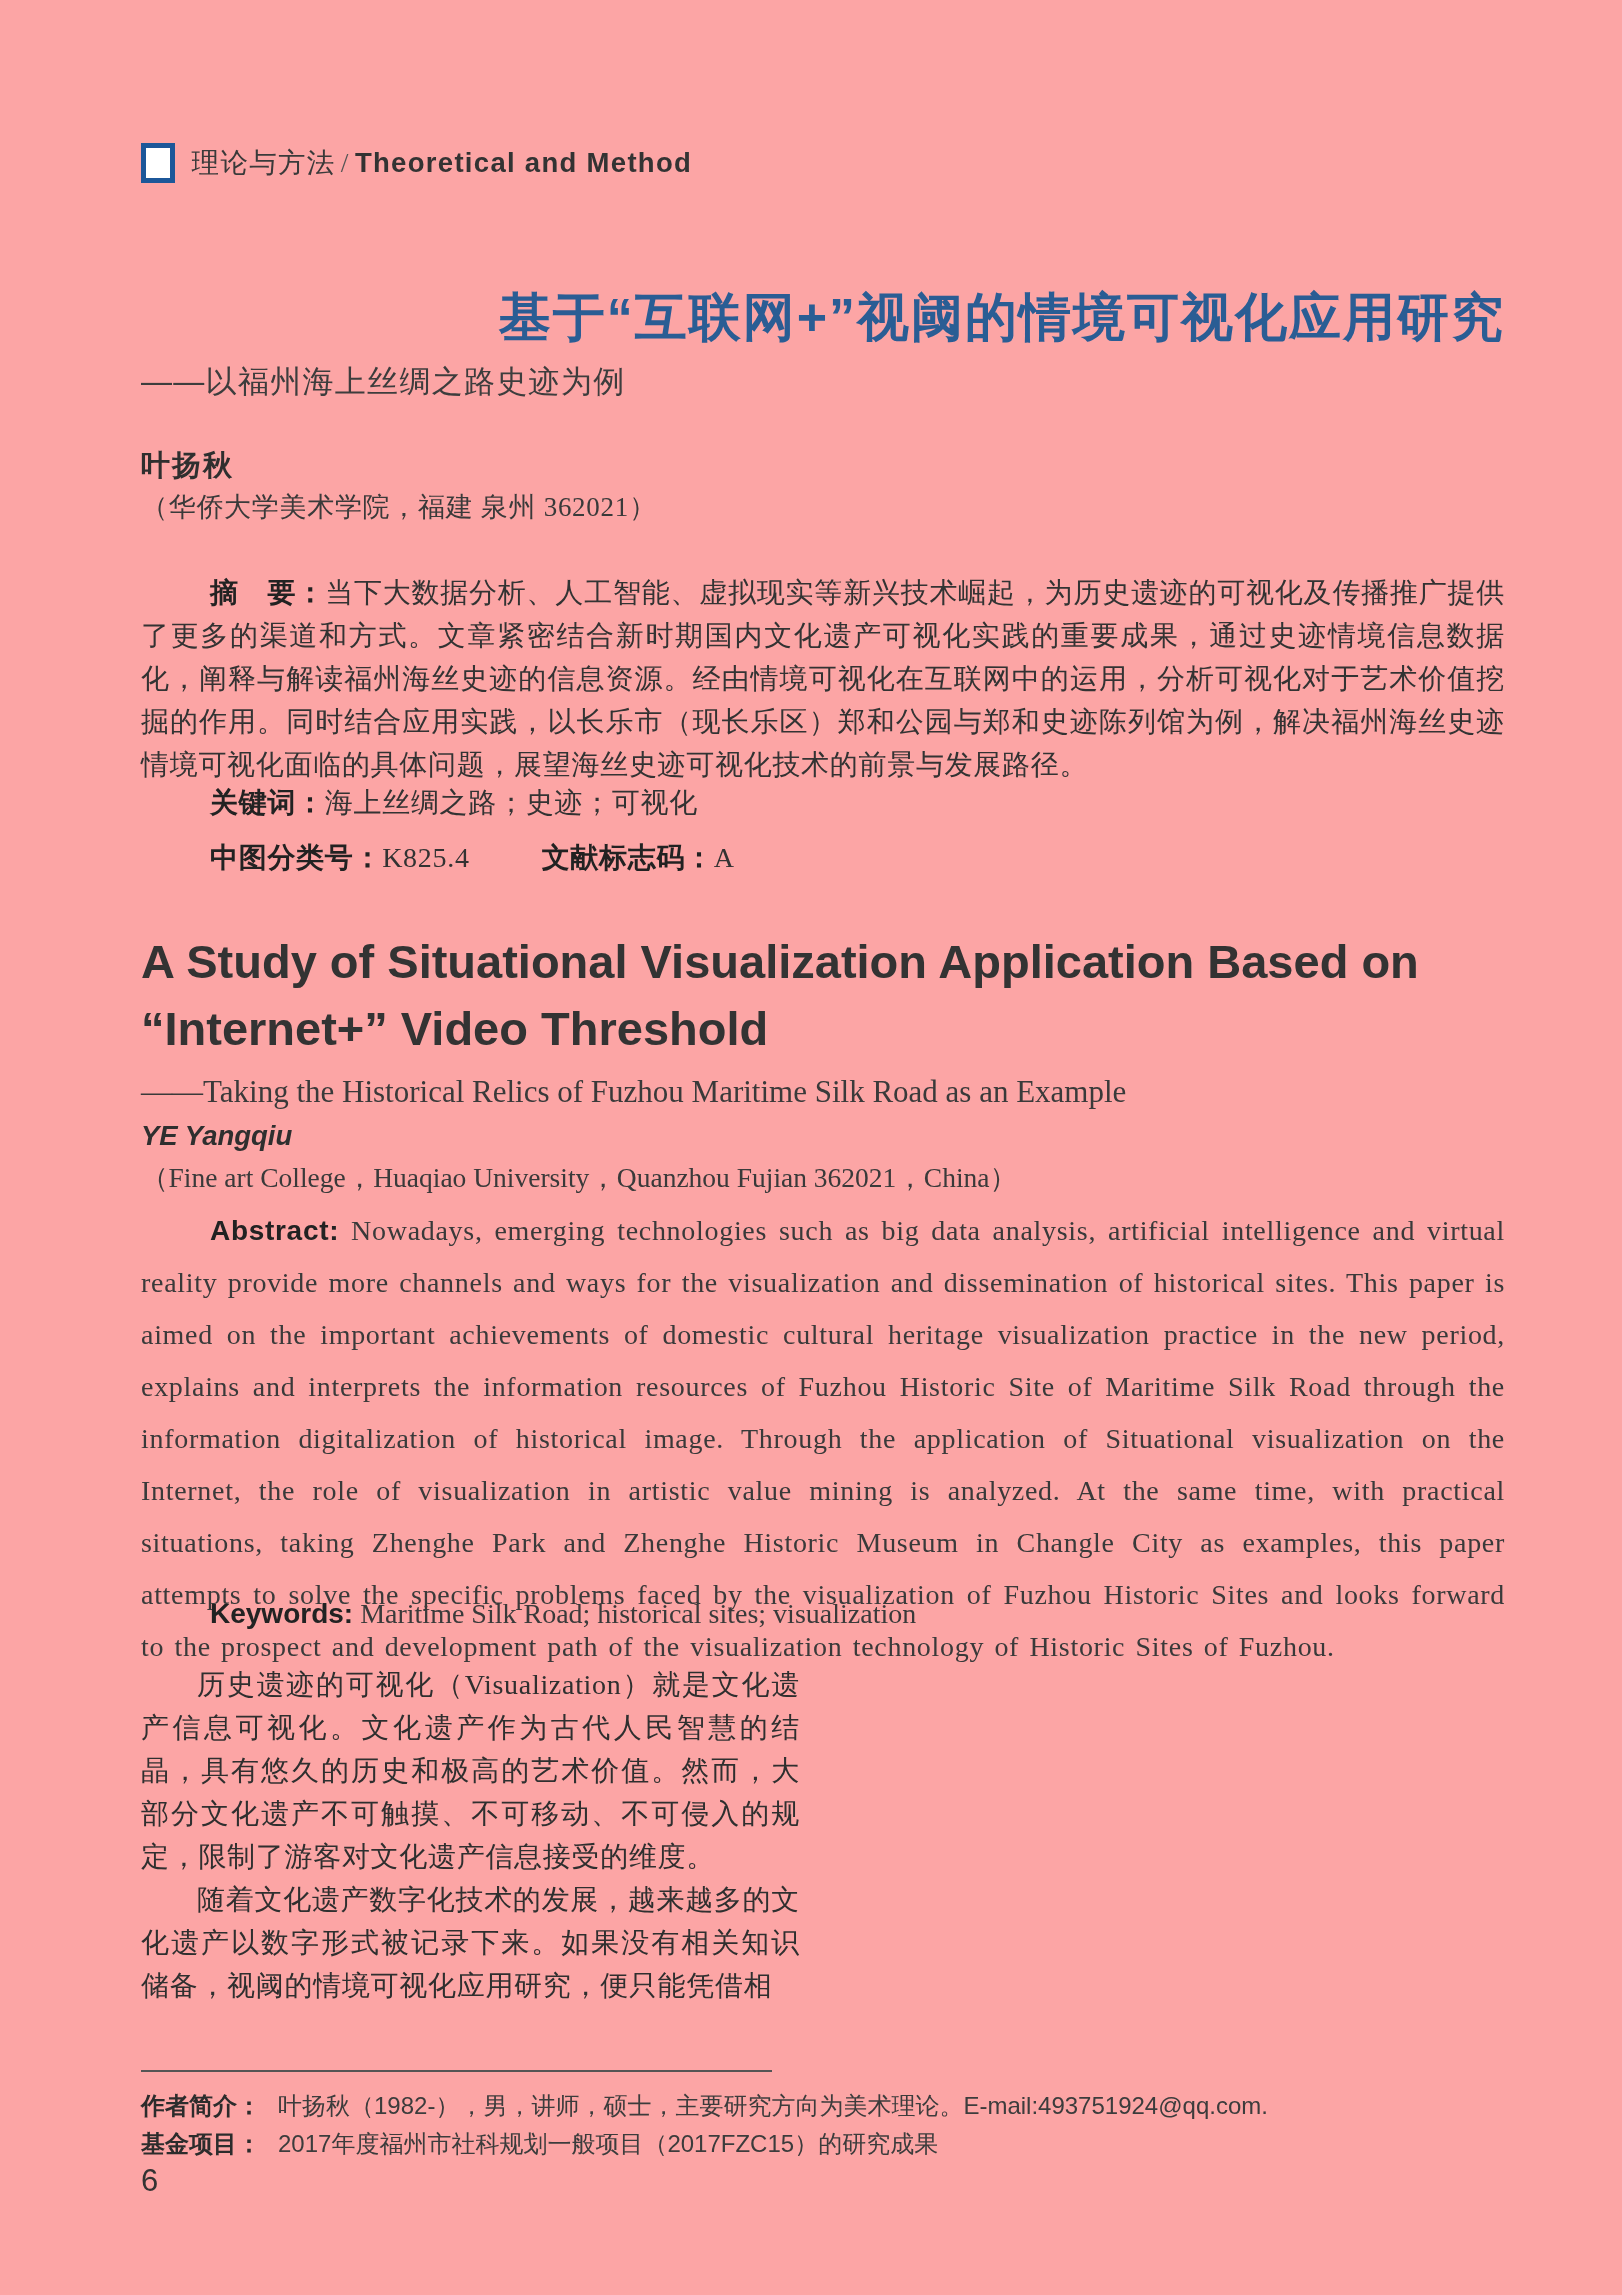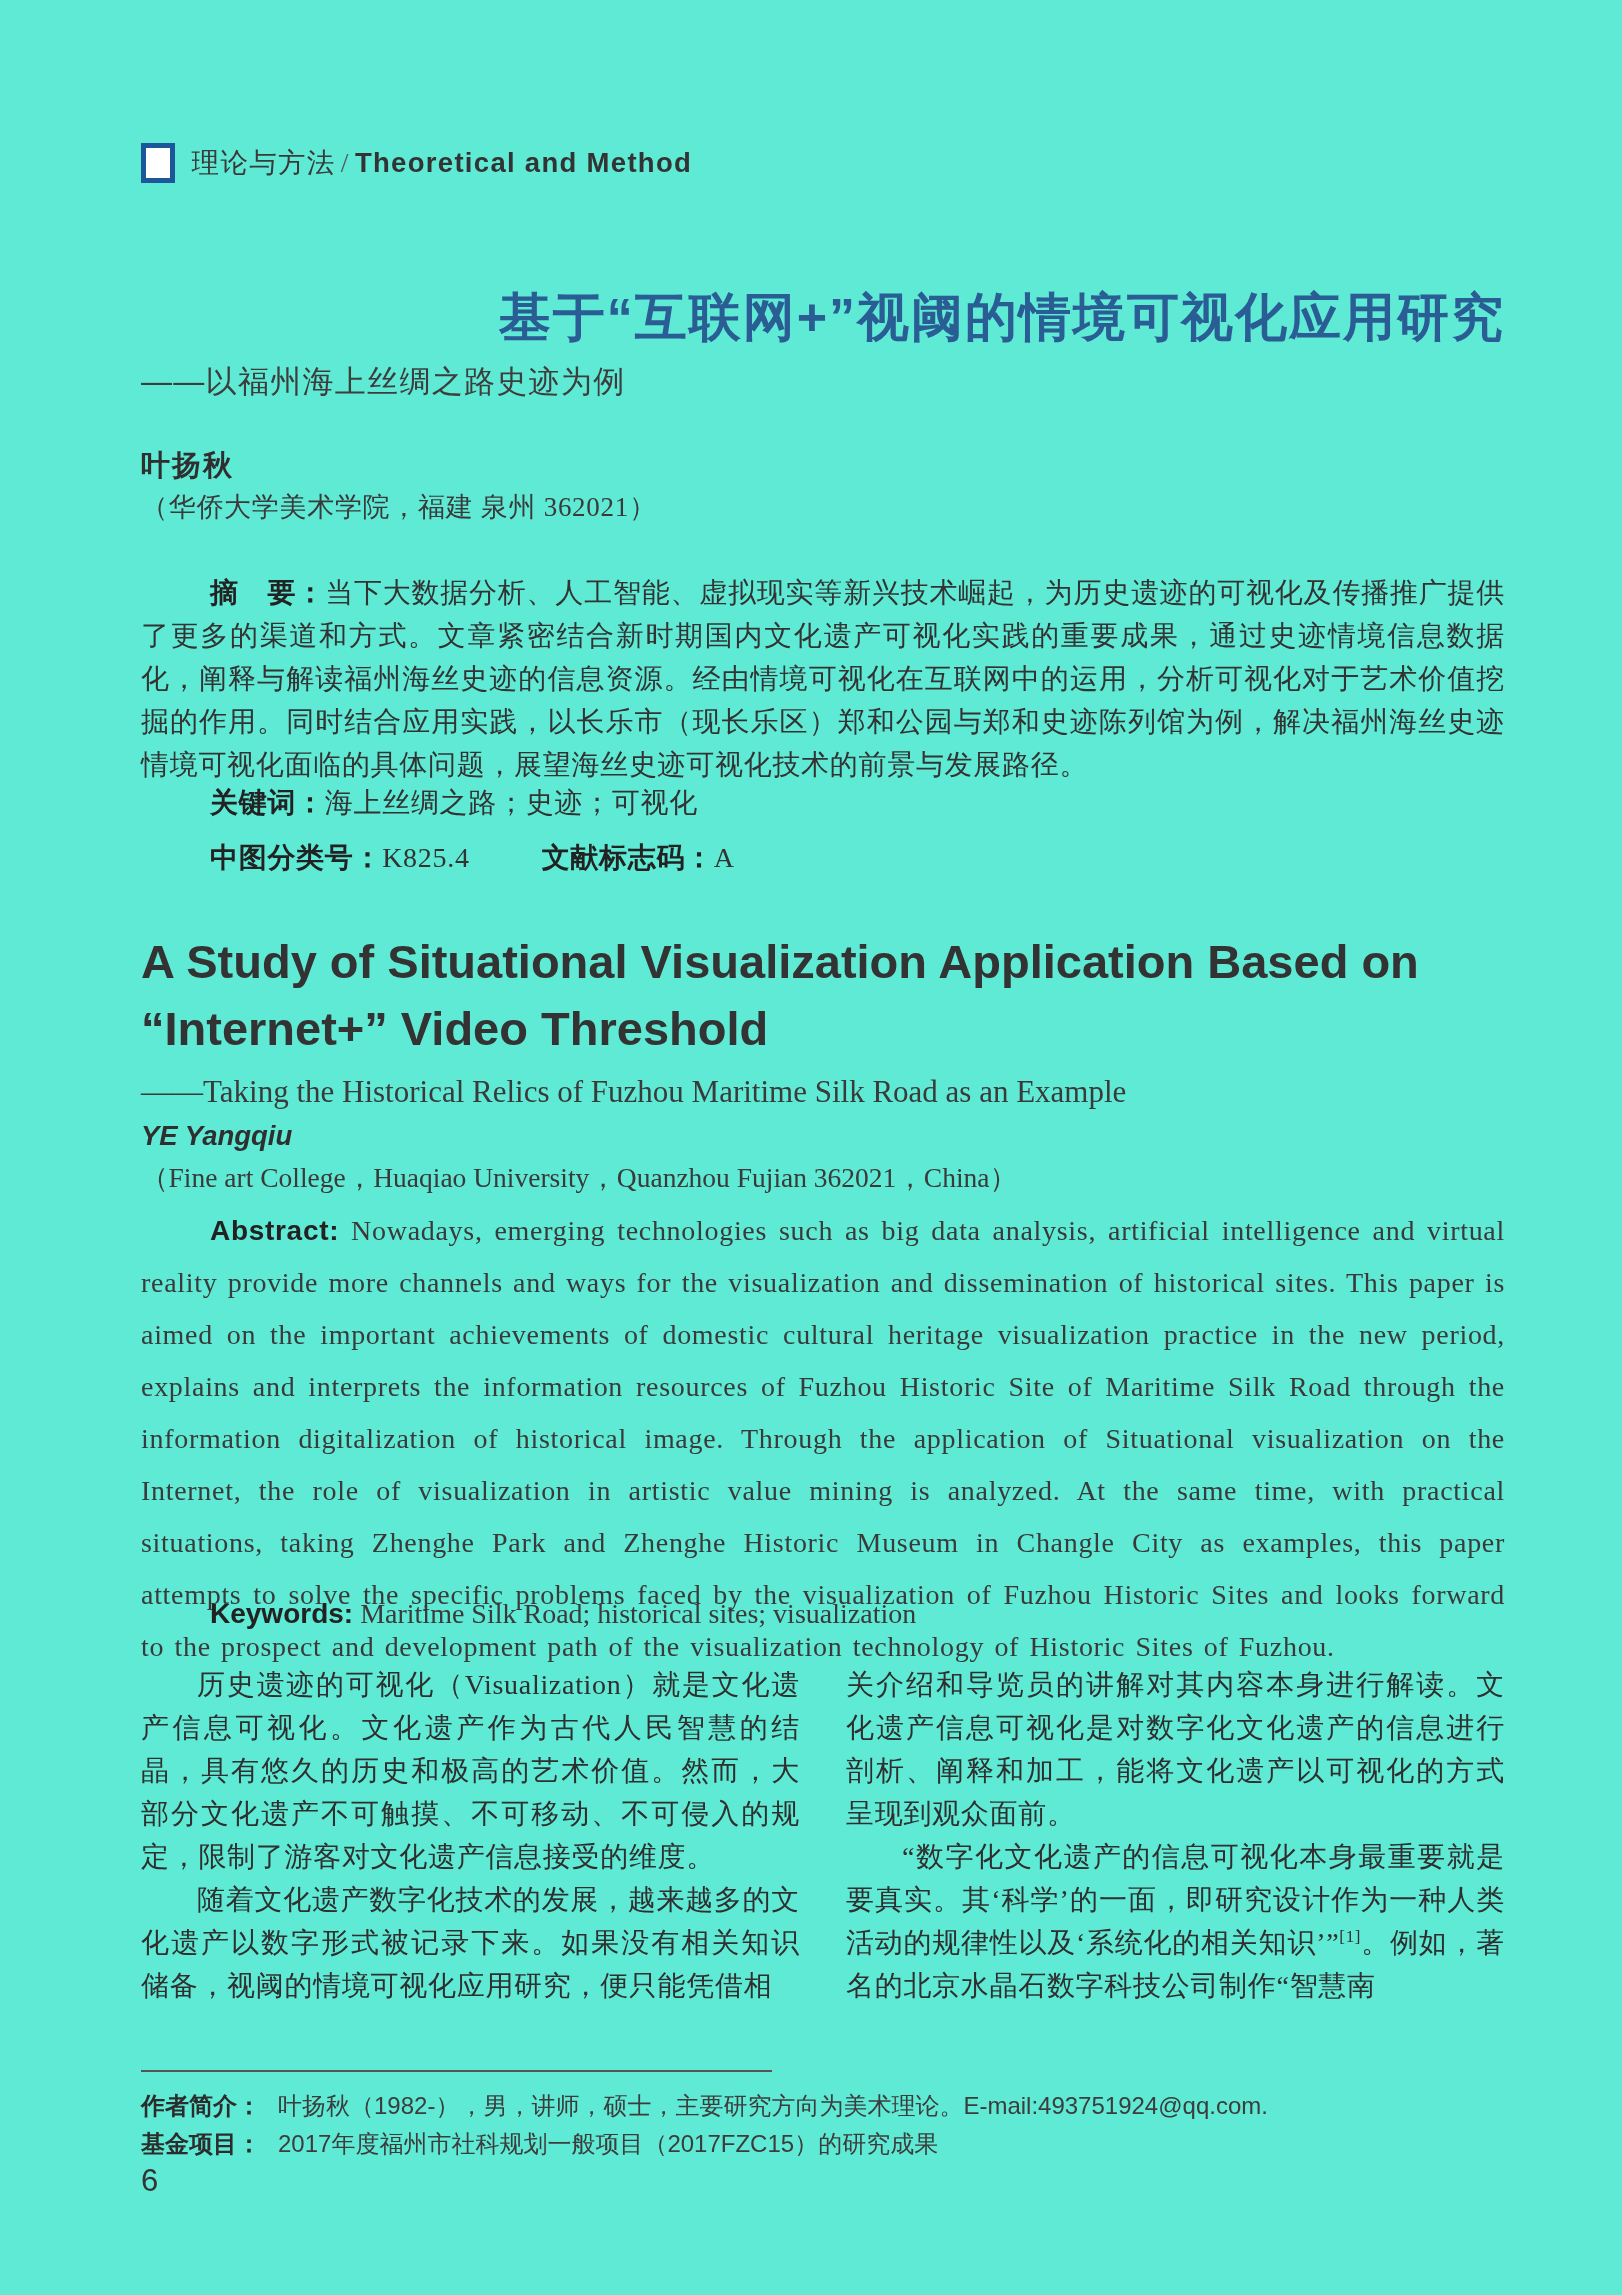--- a/index.html
+++ b/index.html
@@ -1,19 +1,19 @@
 <!DOCTYPE html>
 <html style="font-size:10.5px"><head>
 <meta charset="utf-8">
 <style>
   html,body{margin:0;padding:0;background:#e8e8e8;}
   .page{
     position:relative;
     width:1623px;height:2295px;
-    background:#5eead4;
+    background:#fca5a5;
     font-family:"Liberation Serif","DejaVu Serif",serif;
     color:#2e2e2e;
     overflow:hidden;
   }
   .abs{position:absolute;}
   .sans{font-family:"Liberation Sans","DejaVu Sans",sans-serif;}
 
   
   .hdr{left:141px;top:143px;display:flex;align-items:center;gap:17px;}
   .hdr-square{width:23.6px;height:30px;border:5.2px solid #1c5799;background:#fff;}
@@ -114,24 +114,20 @@
   <div class="abs kw-en">
     <span class="lbl sans">Keywords:</span>
     <span>Maritime Silk Road; historical sites; visualization</span>
   </div>
 
   <div class="abs body-cols">
     <div class="col">
       <p class="indent">历史遗迹的可视化（Visualization）就是文化遗产信息可视化。文化遗产作为古代人民智慧的结晶，具有悠久的历史和极高的艺术价值。然而，大部分文化遗产不可触摸、不可移动、不可侵入的规定，限制了游客对文化遗产信息接受的维度。</p>
       <p class="indent">随着文化遗产数字化技术的发展，越来越多的文化遗产以数字形式被记录下来。如果没有相关知识储备，视阈的情境可视化应用研究，便只能凭借相</p>
     </div>
-    <div class="col">
-      <p>关介绍和导览员的讲解对其内容本身进行解读。文化遗产信息可视化是对数字化文化遗产的信息进行剖析、阐释和加工，能将文化遗产以可视化的方式呈现到观众面前。</p>
-      <p class="indent"><span>“数字化文化遗产的信息可视化本身最重要就是要真实。其‘科学’的一面，即研究设计作为一种人类活动的规律性以及‘系统化的相关知识’”</span><sup class="ref">[1]</sup><span>。例如，著名的北京水晶石数字科技公司制作“智慧南</span></p>
-    </div>
   </div>
 
   <div class="abs foot-rule"></div>
   <div class="abs foot">
     <div class="row">
       <span class="lbl2">作者简介：</span><span>叶扬秋（1982-），男，讲师，硕士，主要研究方向为美术理论。E-mail:493751924@qq.com.</span>
     </div>
     <div class="row">
       <span class="lbl2">基金项目：</span><span>2017年度福州市社科规划一般项目（2017FZC15）的研究成果</span>
     </div>

